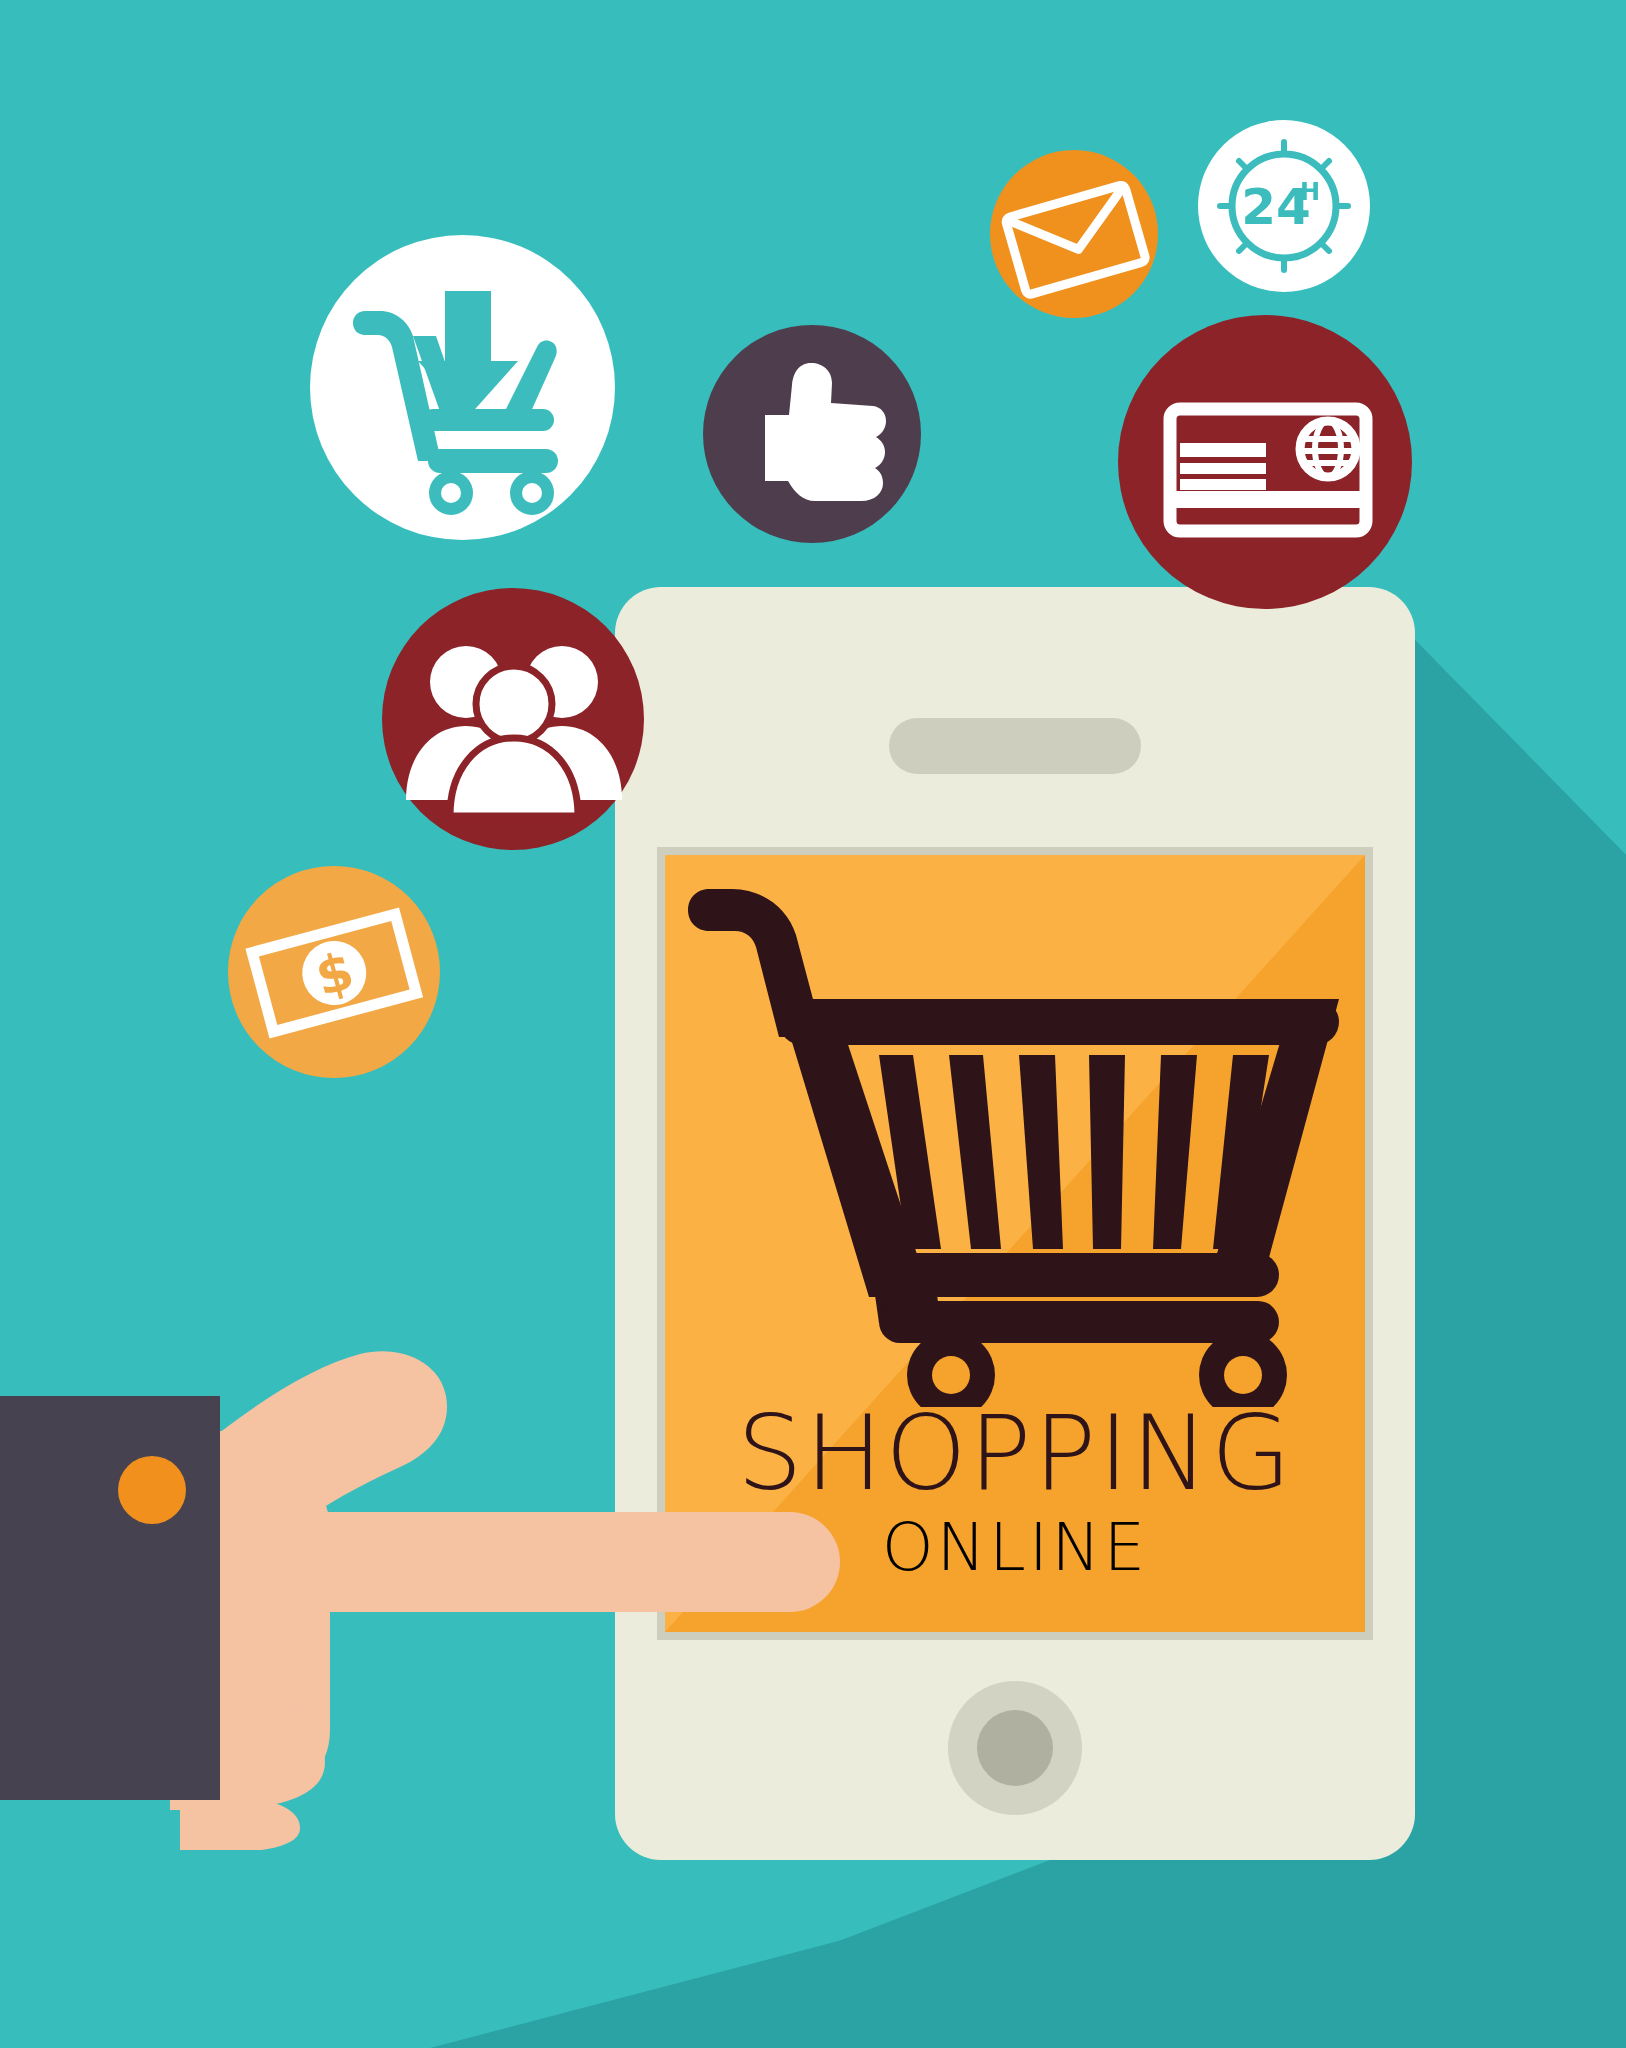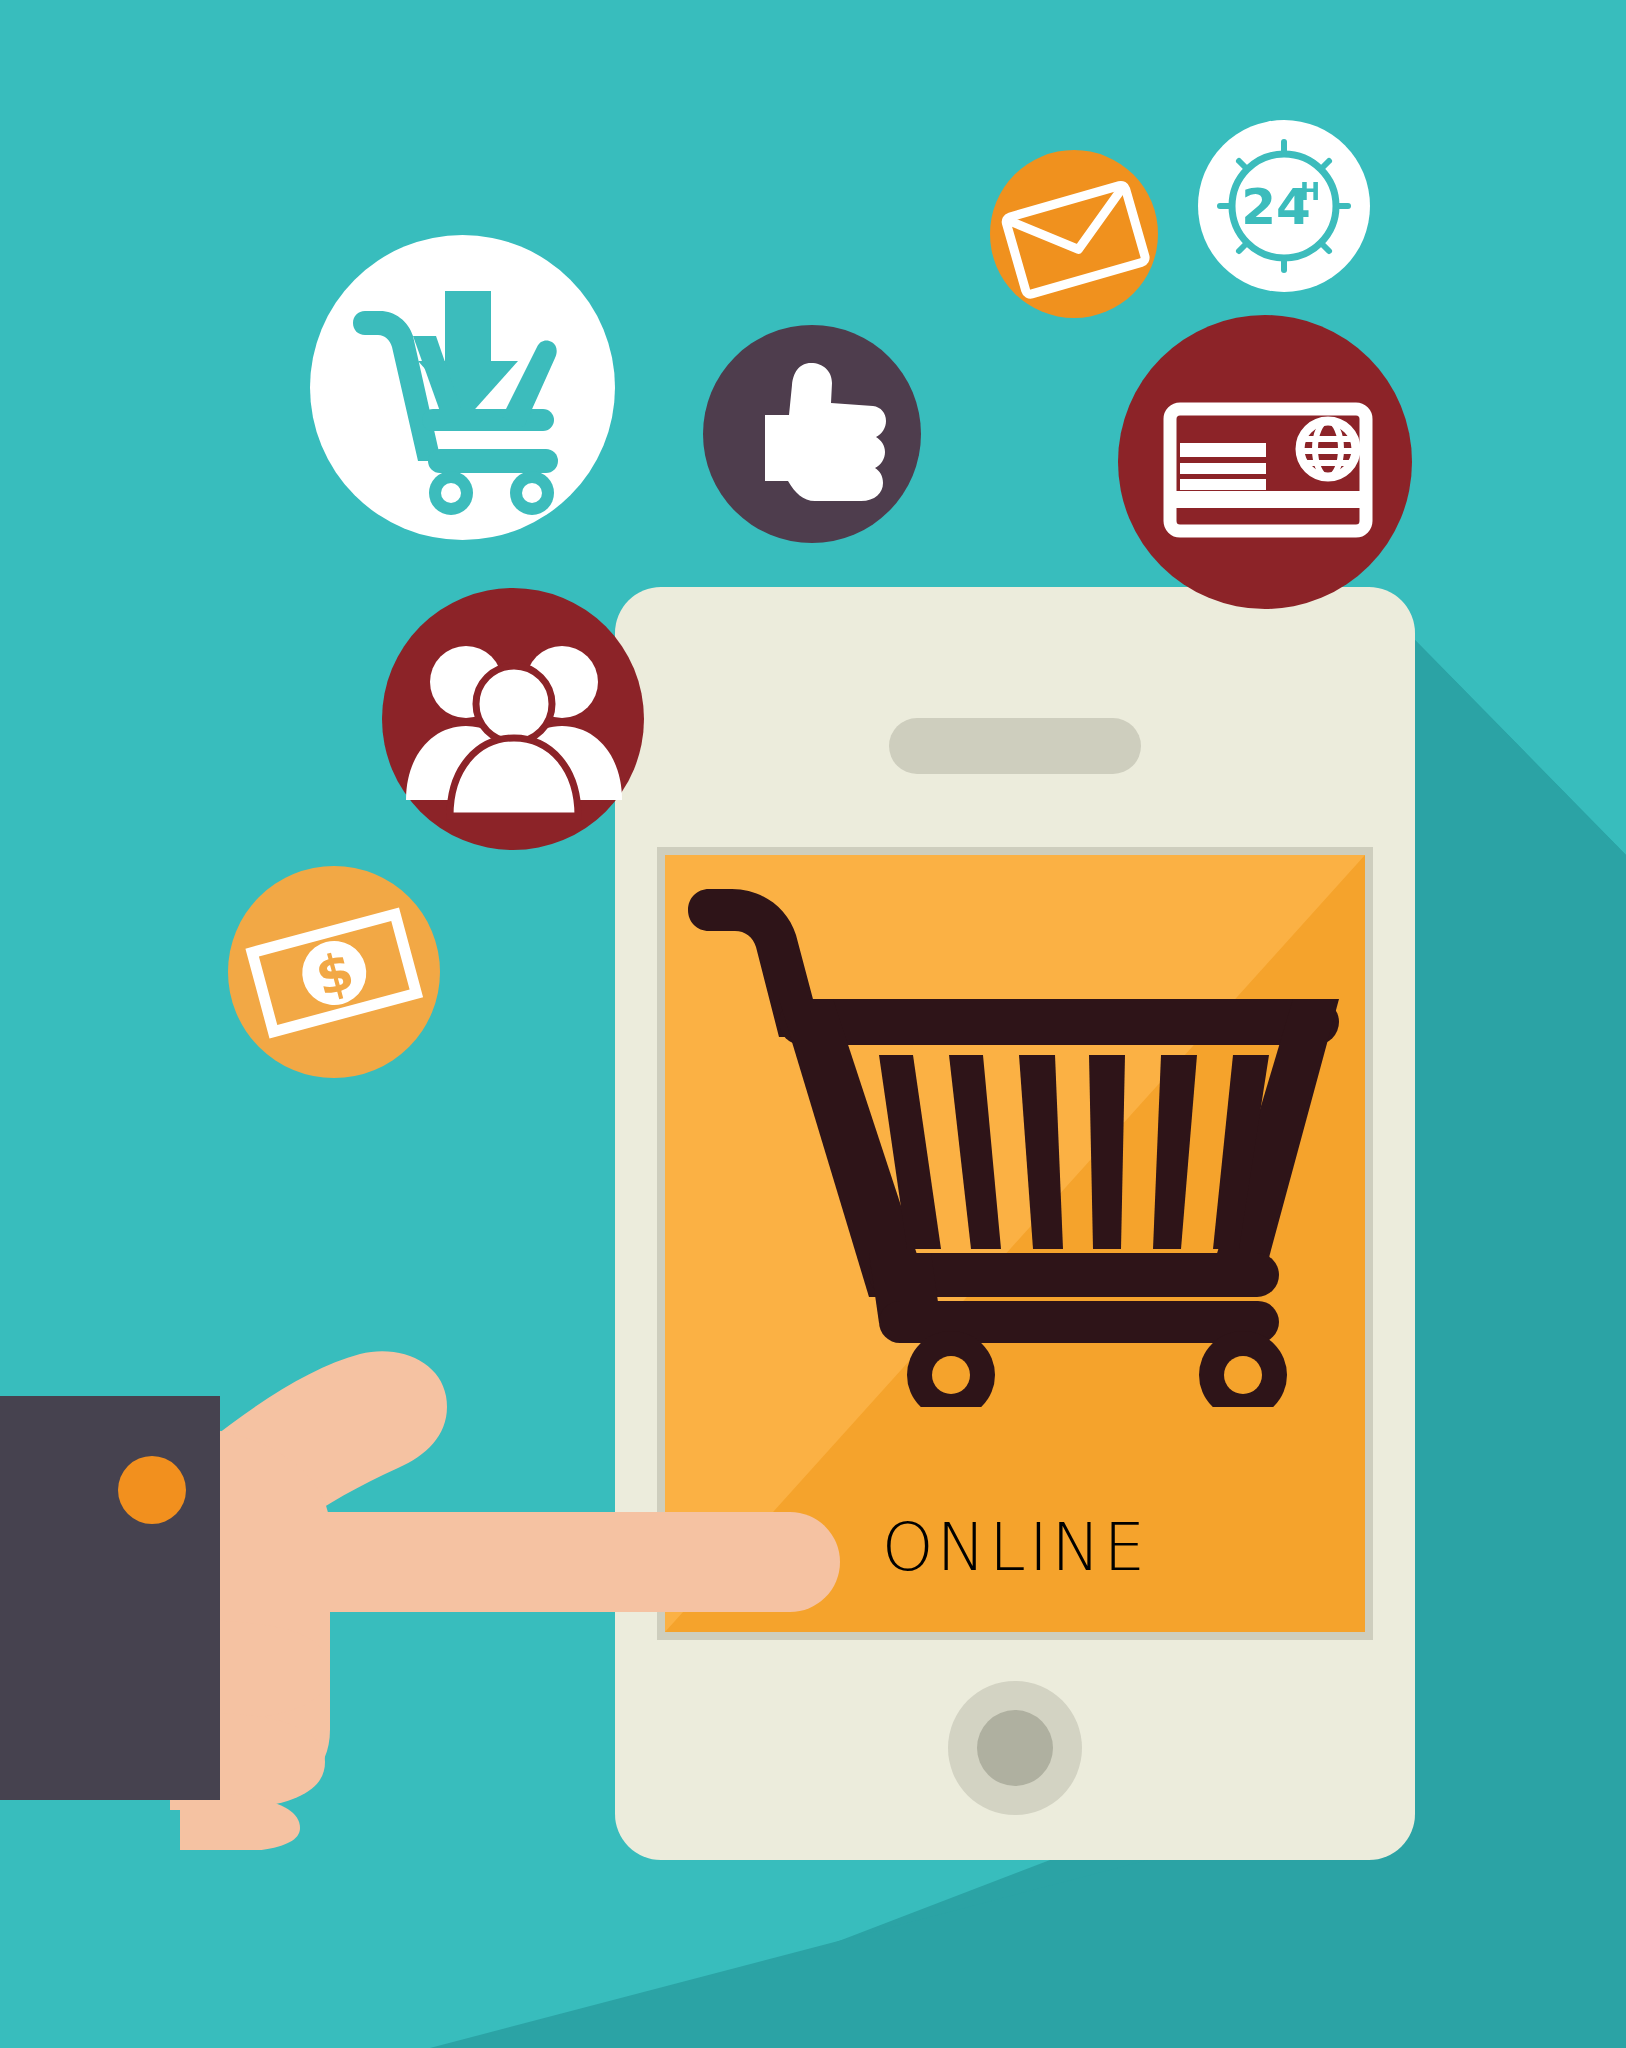--- a/index.html
+++ b/index.html
@@ -198,20 +198,21 @@
             <path d="M186 376 L248 376 L258 446 L196 446 Z"></path>
             <rect x="196" y="424" width="400" height="42" rx="21"></rect>
 
             <circle cx="268" cy="498" r="44"></circle>
             <circle cx="560" cy="498" r="44"></circle>
           </g>
           <circle cx="268" cy="498" r="19" fill="#F5A32C"></circle>
           <circle cx="560" cy="498" r="19" fill="#F5A32C"></circle>
         </svg>
 
+        <div class="screen-title">SHOPPING</div>
         <div class="screen-subtitle">ONLINE</div>
       </div>
     </div>
 
     <div class="phone-home">
       <div class="phone-home-inner"></div>
     </div>
   </div>
 
   <div class="bubble" style="left:310px;top:235px;width:305px;height:305px;background:#FFFFFF;">

